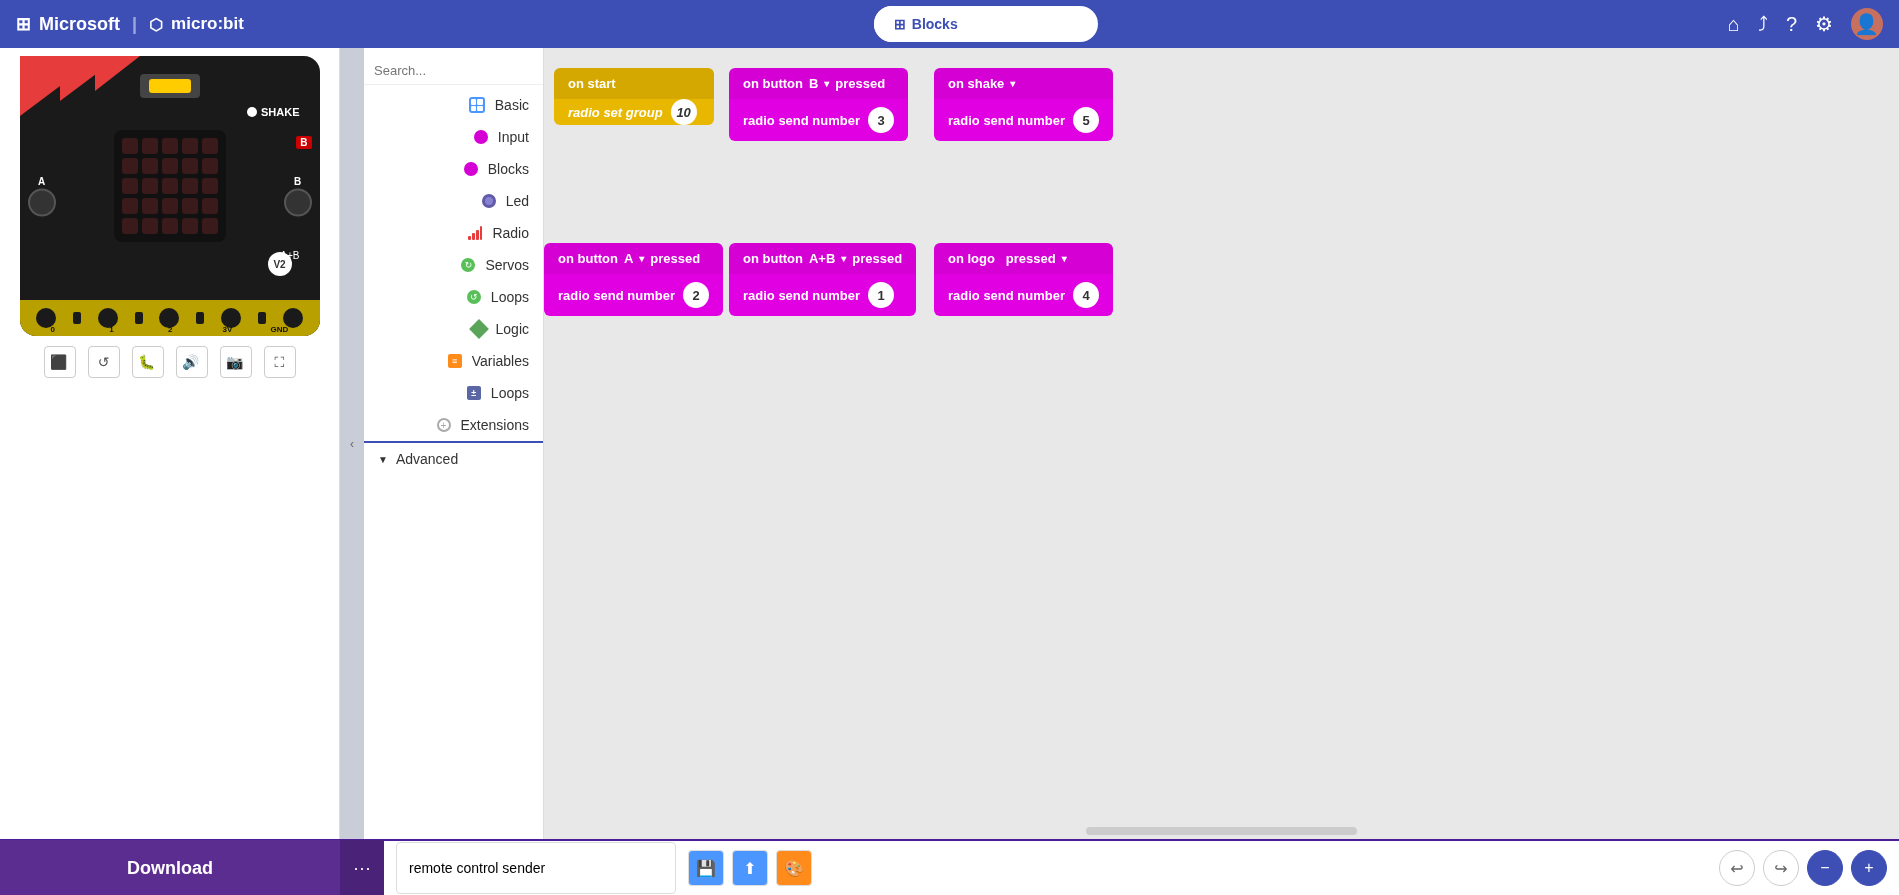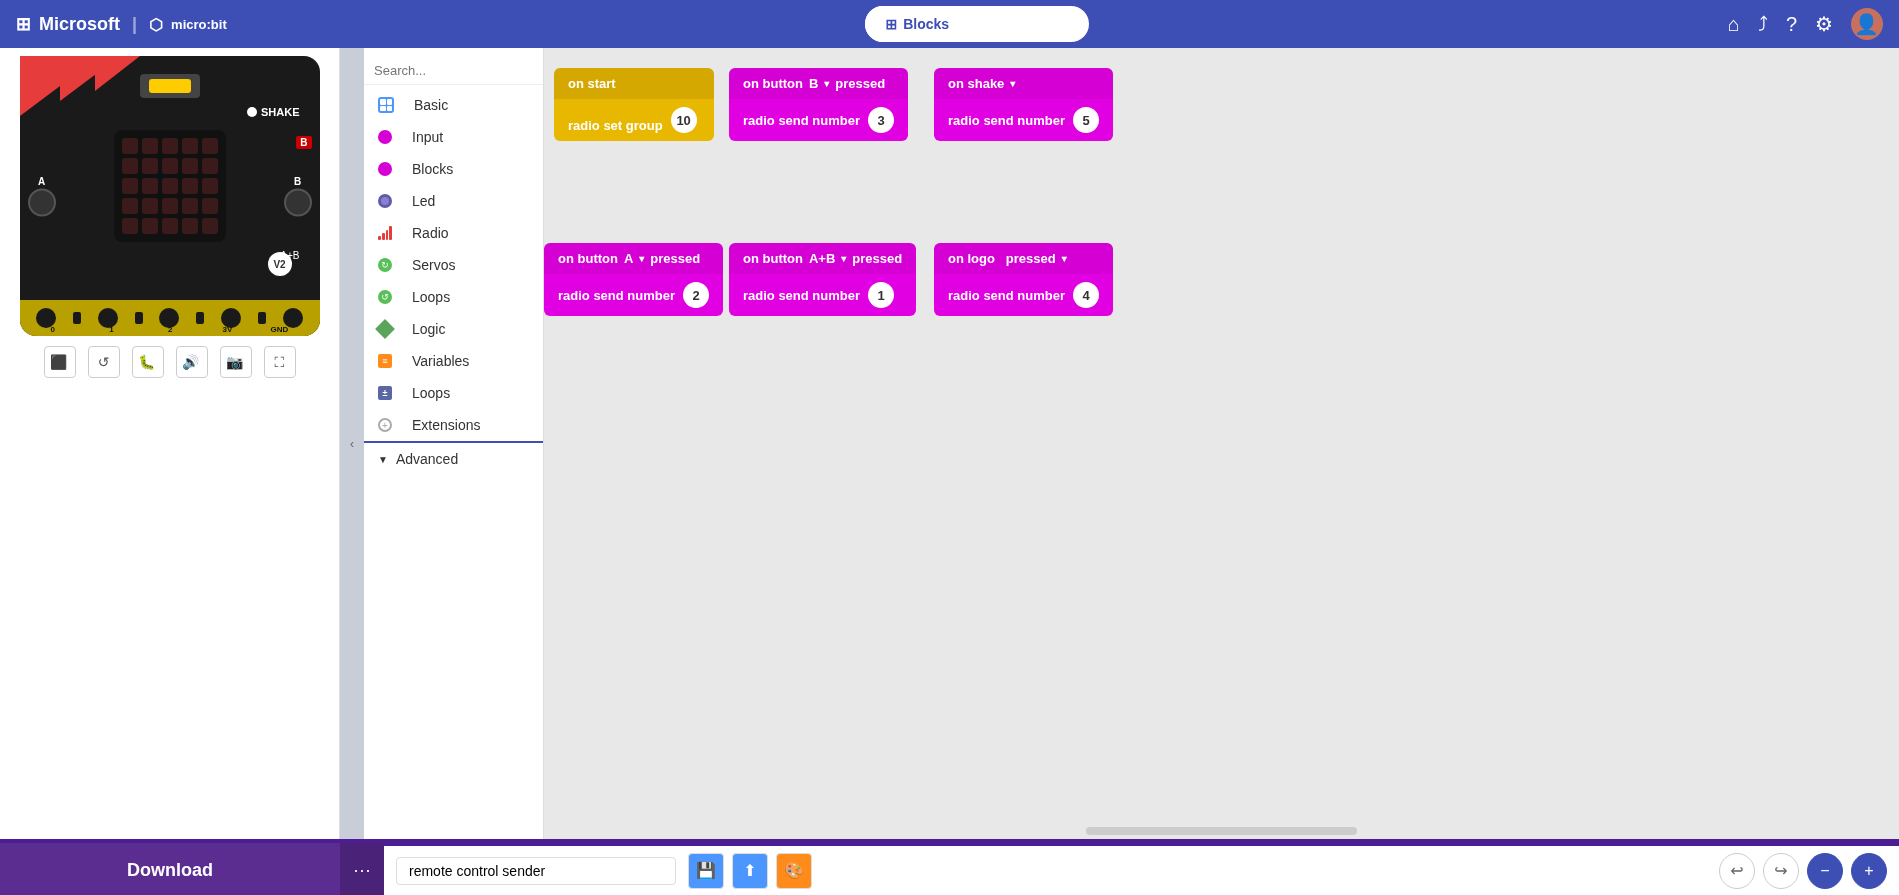--- a/index.html
+++ b/index.html
@@ -160,22 +160,22 @@
     .search-bar {
       display: flex; align-items: center;
       padding: 6px 10px; border-bottom: 1px solid #eee; margin-bottom: 4px;
     }
     .search-input {
       flex: 1; border: none; outline: none; font-size: 13px; color: #333;
       background: transparent;
     }
     .search-icon { color: #888; font-size: 14px; cursor: pointer; }
     .category-item {
-      display: flex; align-items: center; gap: 20px;
-      padding: 8px 14px; cursor: pointer; font-size: 14px; color: #333;
+      display: flex; align-items: center; gap: 10px;
+      padding: 8px 14px; cursor: pointer; font-size: 14px; color: #333; justify-content: flex-end;
     }
     .advanced-item {
       display: flex; align-items: center; gap: 8px;
       padding: 8px 14px; cursor: pointer; font-size: 14px; color: #333;
       border-top: 2px solid #3d4eb5;
     }
     .chevron { font-size: 10px; }
 
     
     .canvas-area {
@@ -226,21 +226,21 @@
       justify-content: center;
       font-size: 13px;
       font-weight: bold;
       flex-shrink: 0;
     }
 
     
     .bottom-bar {
       height: 56px;
       background: white;
-      border-top: 7px solid #4c1d95;
+      border-top: 2px solid #4c1d95;
       display: flex;
       align-items: center;
       flex-shrink: 0;
     }
     .download-btn {
       width: 340px;
       height: 56px;
       background: #5c2d91;
       color: white;
       font-size: 18px;
@@ -261,21 +261,21 @@
       color: white;
       font-size: 18px;
       cursor: pointer;
       display: flex;
       align-items: center;
       justify-content: center;
       flex-shrink: 0;
     }
     .project-name-input {
       flex: 1;
-      height: 28px;
+      height: 52px;
       margin: 0 12px;
       border: 1px solid #ddd;
       border-radius: 4px;
       padding: 0 12px;
       font-size: 14px;
       outline: none;
       max-width: 280px;
     }
     .bottom-actions { display: flex; gap: 8px; align-items: center; }
     .bottom-icon-btn {
@@ -316,21 +316,21 @@
   </style>
 </head>
 <body>
 
 <div class="topnav">
   <div class="topnav-brand">
     <span style="font-size:18px;">⊞</span>
     <span style="font-size:18px;">Microsoft</span>
     <span class="separator">|</span>
     <span style="font-size:16px;">⬡</span>
-    <span style="font-size:13px;">micro:bit</span>
+    <span style="font-size:17px;">micro:bit</span>
   </div>
   <div class="topnav-center">
     <div class="mode-toggle">
       <button class="mode-btn active">
         <span style="font-size:14px;">⊞</span>
         <span>Blocks</span>
       </button>
       <button class="js-btn" style="background:transparent;color:rgba(255,255,255,0.8);border:none;display:flex;align-items:center;gap:6px;padding:0 12px;font-size:14px;cursor:pointer;">
         <span style="font-size:13px;">{}</span>
         <span>JavaScript</span>
@@ -521,21 +521,21 @@
       <span>Advanced</span>
     </div>
   </div>
 
   <div class="canvas-area">
 
     <div class="block-group" style="left: 10px; top: 20px;">
       <div class="block-hat on-start" style="background:#d4a800;border-radius:6px 6px 0 0;padding:8px 14px;color:white;font-size:13px;font-weight:600;">
         <span>on start</span>
       </div>
-      <div class="block-body" style="background:#e8b800;padding:8px 14px;border-radius:0 0 6px 6px;display:flex;align-items:flex-end;gap:8px;color:white;font-size:13px;font-weight:600;min-width:160px;">
+      <div class="block-body" style="background:#e8b800;padding:0 14px;border-radius:0 0 6px 6px;display:flex;align-items:center;gap:8px;color:white;font-size:13px;font-weight:600;min-width:160px;font-style:italic;">
         <span>radio set group</span>
         <div class="number-bubble">10</div>
       </div>
     </div>
 
     <div class="block-group" style="left: 185px; top: 20px;">
       <div class="block-hat" style="background:#d400d4;border-radius:6px 6px 0 0;padding:8px 14px;color:white;font-size:13px;font-weight:600;white-space:nowrap;">
         on button <span style="font-weight:700;">B</span> <span style="font-size:10px;">▾</span> pressed
       </div>
       <div class="block-body" style="background:#e100e1;padding:8px 14px;border-radius:0 0 6px 6px;display:flex;align-items:center;gap:8px;color:white;font-size:13px;font-weight:600;min-width:160px;">

